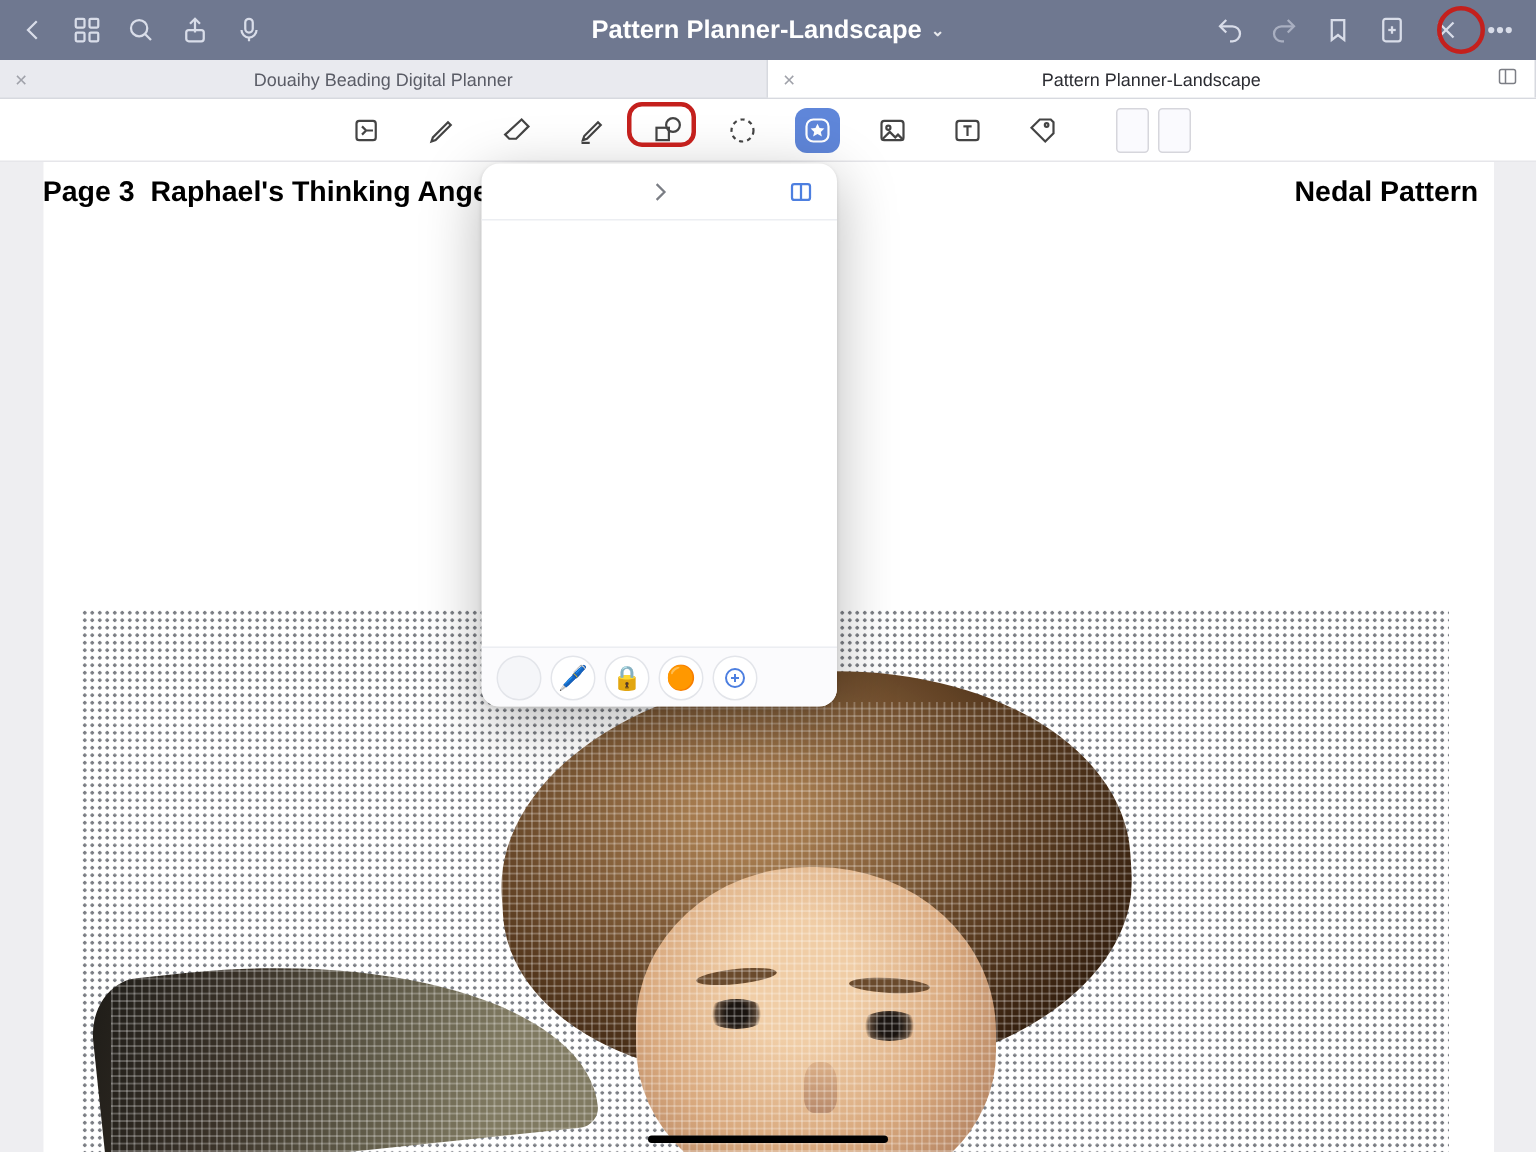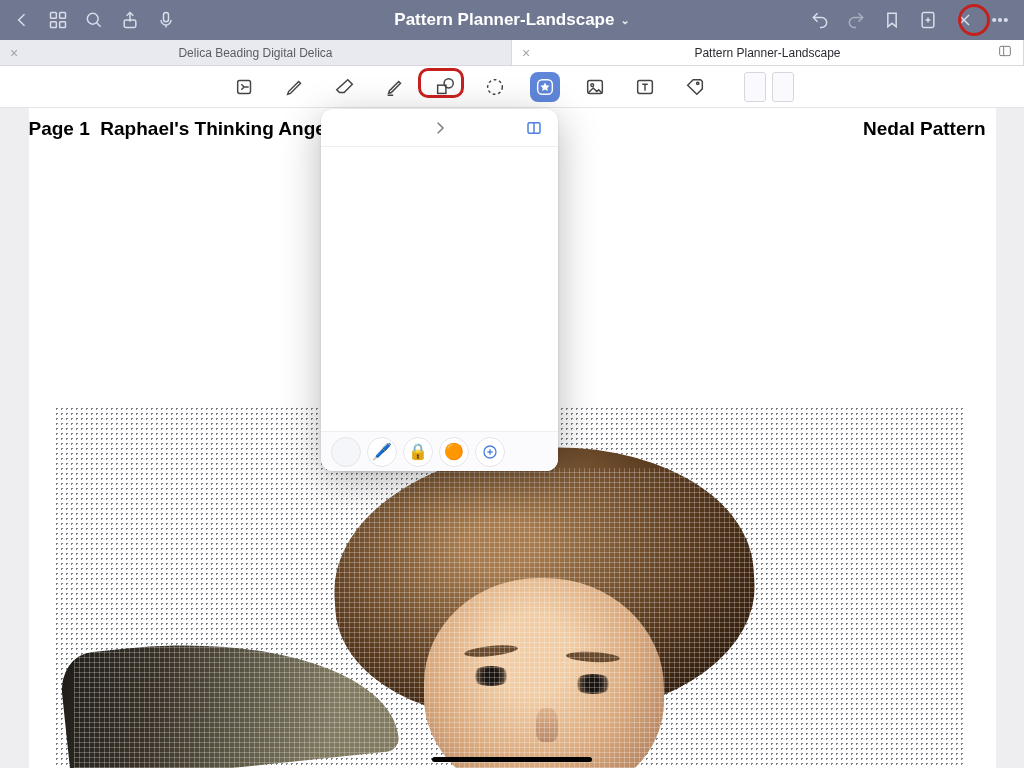--- a/index.html
+++ b/index.html
@@ -137,21 +137,21 @@
           <circle cx="12" cy="12" r="1.6" fill="#d9dde9"></circle>
           <circle cx="19" cy="12" r="1.6" fill="#d9dde9"></circle>
         </svg>
       </div>
   </div>
 </div>
 
 <div class="tabstrip">
   <div class="tab">
     <span class="close">×</span>
-    <span>Delica Beading Digital Delica</span>
+    <span>Douaihy Beading Digital Planner</span>
   </div>
   <div class="tab active">
     <span class="close">×</span>
     <span>Pattern Planner-Landscape</span>
     <span class="sidebar-toggle"><svg viewBox="0 0 24 24">
           <rect x="4" y="5" width="16" height="14" rx="2"></rect>
           <line x1="10" y1="5" x2="10" y2="19"></line>
         </svg></span>
   </div>
 </div>
@@ -219,21 +219,21 @@
   <div class="thumbgrp">
     <div class="thumb"></div>
     <div class="thumb"></div>
   </div>
 </div>
 
 <div class="docarea">
   <div class="page">
     <div class="page-header">
       <div class="left">
-        <span>Page 1</span>&nbsp;&nbsp;<span>Raphael's Thinking Angel</span>
+        <span>Page 3</span>&nbsp;&nbsp;<span>Raphael's Thinking Angel</span>
       </div>
       <div>Nedal Pattern</div>
     </div>
     <div class="canvas">
       <div class="angel">
         <div class="wing"></div>
         <div class="hair"></div>
         <div class="face">
           <div class="brow l"></div>
             <div class="brow r"></div>

